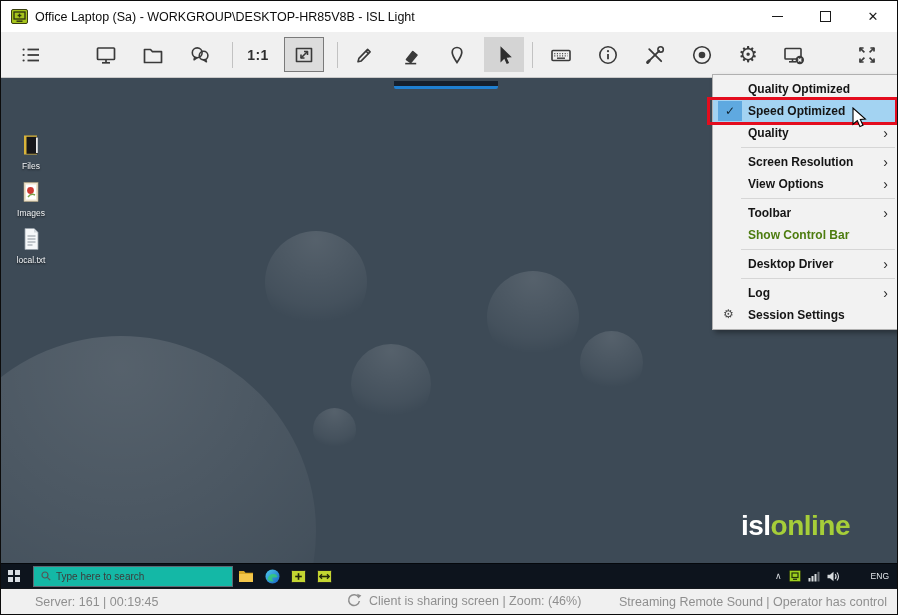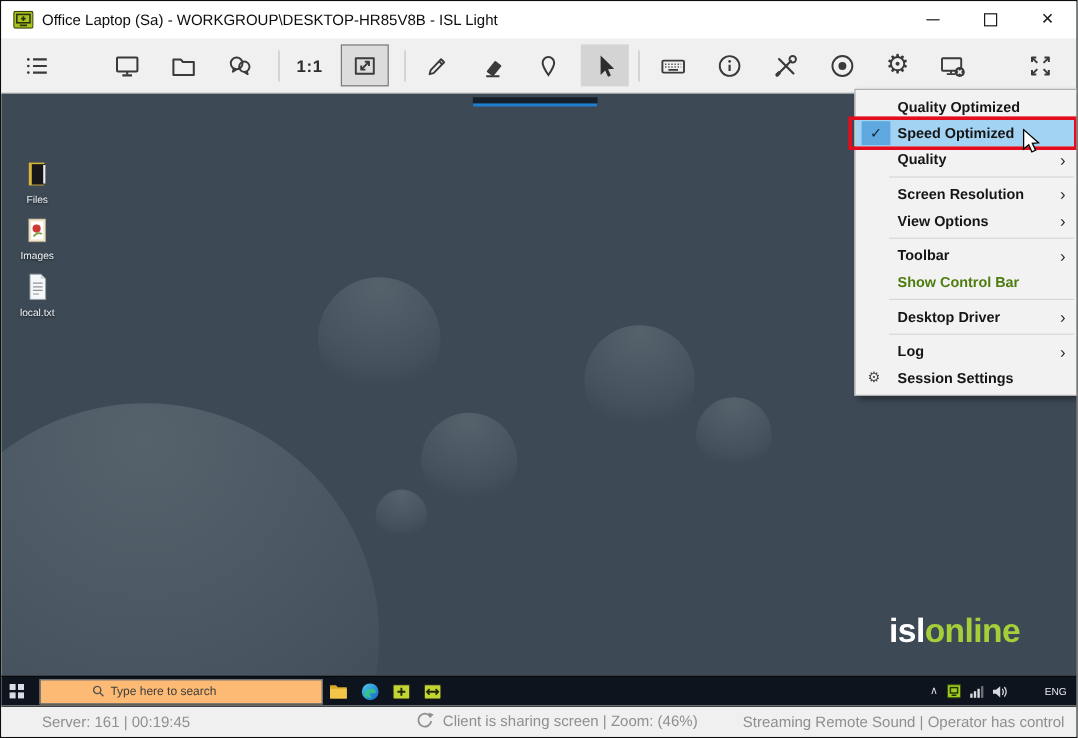--- a/index.html
+++ b/index.html
@@ -47,21 +47,21 @@
   .msep{height:1px;background:#d6d6d6;margin:3px 2px 3px 28px;}
   .mi-gear{position:absolute;left:10px;top:4px;font-family:"DejaVu Sans",sans-serif;font-size:12px;color:#4a4a4a;line-height:1;font-weight:normal;}
 
   .pointer{position:absolute;left:851px;top:106px;z-index:60;}
 
   
   .taskbar{position:absolute;top:562px;left:0;right:0;height:25px;background:#0d141d;display:flex;align-items:center;border-top:1px solid #05080c;box-sizing:border-box;}
   .start{width:26px;height:100%;display:flex;align-items:center;justify-content:center;}
   .winlogo{display:grid;grid-template-columns:5px 5px;grid-template-rows:5px 5px;gap:1.5px;}
   .winlogo i{background:#d9dee3;}
-  .searchbox{width:198px;height:19px;background:#fdba74;border:1px solid #5f6a74;display:flex;align-items:center;margin-left:6px;padding-left:36px;}
+  .searchbox{width:198px;height:19px;background:#14b8a6;border:1px solid #5f6a74;display:flex;align-items:center;margin-left:6px;}
   .searchbox svg{margin:0 5px 0 7px;flex:0 0 auto;}
   .searchbox input{border:0;outline:0;flex:1;font-size:10px;font-family:"Liberation Sans",sans-serif;color:#222;background:transparent;padding:0;}
   .searchbox input::placeholder{color:#3c3c3c;}
   .task-ico{width:26px;height:100%;display:flex;align-items:center;justify-content:center;}
   .tray{margin-left:auto;display:flex;align-items:center;gap:7px;padding-right:8px;color:#d8dce0;}
   .tray-chevron{font-family:"DejaVu Sans",sans-serif;font-size:9px;color:#d8dce0;}
   .tray-lang{font-size:8.5px;color:#e2e6ea;padding-left:24px;}
 
   
   .statusbar{position:absolute;top:587px;left:0;right:0;height:28px;background:#f0f0f0;border-top:1px solid #14181d;box-sizing:border-box;color:#8f8f8f;font-size:12.5px;}

